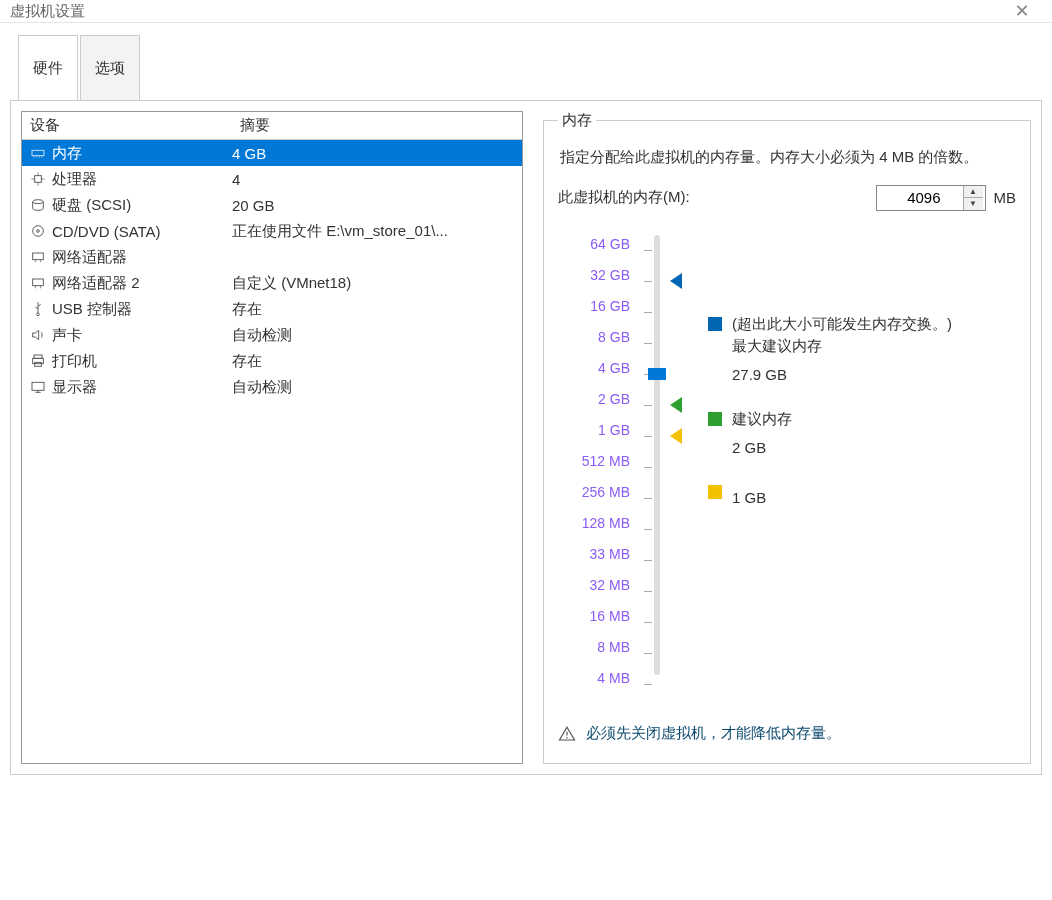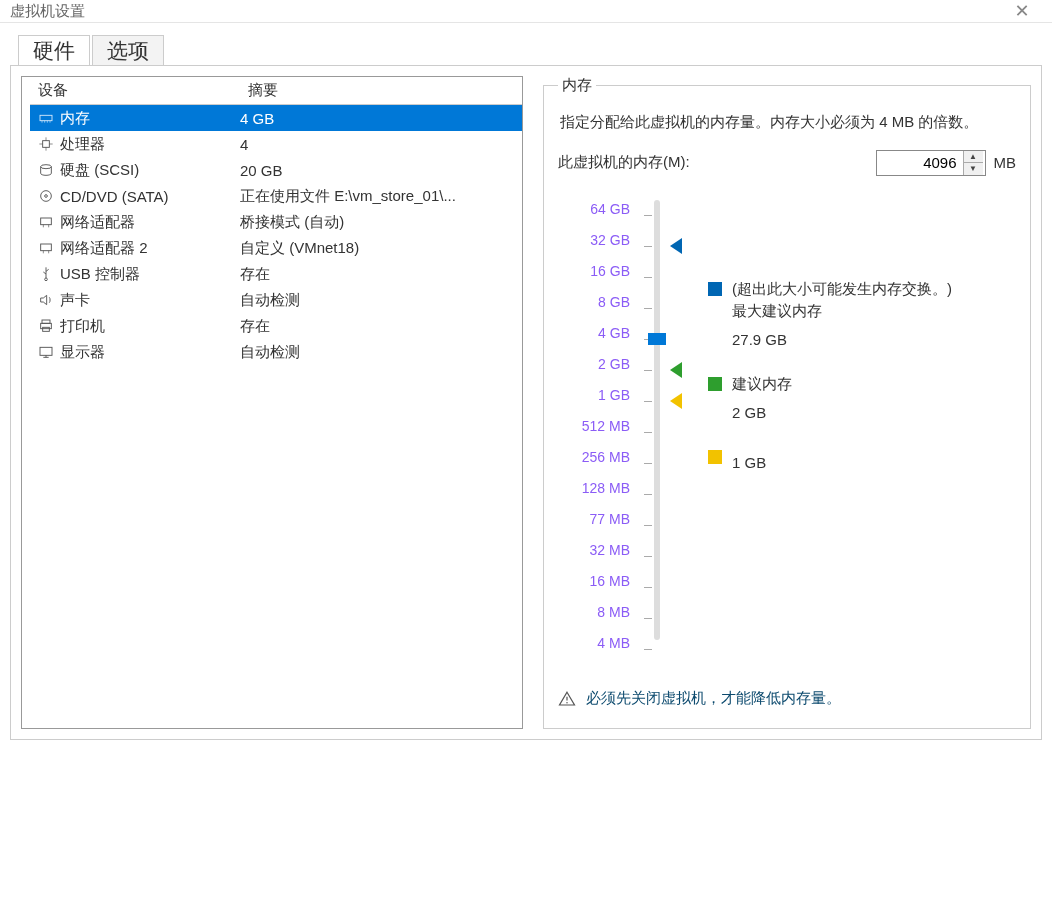--- a/index.html
+++ b/index.html
@@ -17,32 +17,32 @@
     padding: 0 10px; color: #666;
     border-bottom: 1px solid #e5e5e5;
   }
   .titlebar .title { flex: 1; font-size: 15px; }
   .close-x {
     width: 40px; text-align: center; font-size: 18px; color: #888;
   }
   .body { flex: 1; padding: 12px 10px 10px 10px; display: flex; flex-direction: column; }
   .tabs { display: flex; margin-left: 8px; }
   .tab {
-    padding: 1px 14px; font-size: 21px; color: #333;
+    padding: 23px 14px; font-size: 15px; color: #333;
     border: 1px solid #ccc; border-bottom: none;
     background: #f3f3f3; margin-right: 2px;
   }
   .tab.active { background: #fff; }
   .tab-panel {
     flex: 1; border: 1px solid #ccc; margin-top: -1px;
     display: flex; padding: 10px;
   }
   
   .device-table {
-    width: 502px; border: 1px solid #999; padding-left: 8px;
+    width: 502px; border: 1px solid #999;
   }
   .dt-head { display: flex; background: #fff; border-bottom: 1px solid #ccc; }
   .dt-head .col { padding: 4px 8px; font-size: 15px; }
   .col1 { width: 210px; border-right: 0px solid #eee; }
   .col2 { flex: 1; }
   .dt-row { display: flex; padding: 2px 6px; font-size: 15px; align-items: center; height: 26px; }
   .dt-row.selected { background: #0078d7; color: #fff; }
   .dt-row .icon { width: 20px; display: inline-flex; justify-content: center; margin-right: 4px; color: #555; }
   .dt-row.selected .icon { color: #cfe6fb; }
   .dt-row .c1 { width: 204px; display: flex; align-items: center; }
@@ -56,21 +56,21 @@
   }
   fieldset.mem legend { font-size: 15px; padding: 0 4px; color: #333; }
   .desc { font-size: 15px; margin: 4px 2px 16px 2px; line-height: 1.5; }
   .mem-row { display: flex; align-items: center; margin-bottom: 18px; }
   .mem-row label { font-size: 15px; }
   .spinner {
     margin-left: auto; display: flex; align-items: stretch;
     border: 1px solid #888; height: 26px; width: 110px;
   }
   .spinner input {
-    border: none; width: 86px; text-align: right; padding-right: 6px;
+    border: none; width: 86px; text-align: right; padding-right: 22px;
     font-size: 15px; outline: none;
   }
   .spinner .btns {
     width: 20px; border-left: 1px solid #aaa; display: flex; flex-direction: column;
   }
   .spinner .btns div {
     flex: 1; display: flex; align-items: center; justify-content: center;
     font-size: 8px; color: #444; background: #f0f0f0;
   }
   .spinner .btns div:first-child { border-bottom: 1px solid #aaa; }
@@ -189,21 +189,20 @@
               <div class="c1">
                 <span class="icon">
                   <svg viewBox="0 0 24 24">
                     <rect x="4" y="6" width="16" height="10" fill="none" stroke="currentColor" stroke-width="1.4"></rect>
                     <line x1="8" y1="16" x2="8" y2="20" stroke="currentColor"></line>
                     <line x1="16" y1="16" x2="16" y2="20" stroke="currentColor"></line>
                   </svg>
                 </span>
                 <span>网络适配器</span>
               </div>
-              <div class="c2">桥接模式 (自动)</div>
             </div>
             <div class="dt-row">
               <div class="c1">
                 <span class="icon">
                   <svg viewBox="0 0 24 24">
                     <rect x="4" y="6" width="16" height="10" fill="none" stroke="currentColor" stroke-width="1.4"></rect>
                     <line x1="8" y1="16" x2="8" y2="20" stroke="currentColor"></line>
                     <line x1="16" y1="16" x2="16" y2="20" stroke="currentColor"></line>
                   </svg>
                 </span>
@@ -287,21 +286,21 @@
                 <div>64 GB </div>
                 <div>32 GB </div>
                 <div>16 GB </div>
                 <div>8 GB </div>
                 <div>4 GB </div>
                 <div>2 GB </div>
                 <div>1 GB </div>
                 <div>512 MB </div>
                 <div>256 MB </div>
                 <div>128 MB </div>
-                <div>77 MB </div>
+                <div>33 MB </div>
                 <div>32 MB </div>
                 <div>16 MB </div>
                 <div>8 MB </div>
                 <div>4 MB </div>
               </div>
             <div class="track-wrap">
               <div class="track"></div>
               <div id="ticks">
                   <div class="tick" style="top: 21px;"></div>
                   <div class="tick" style="top: 52px;"></div>

